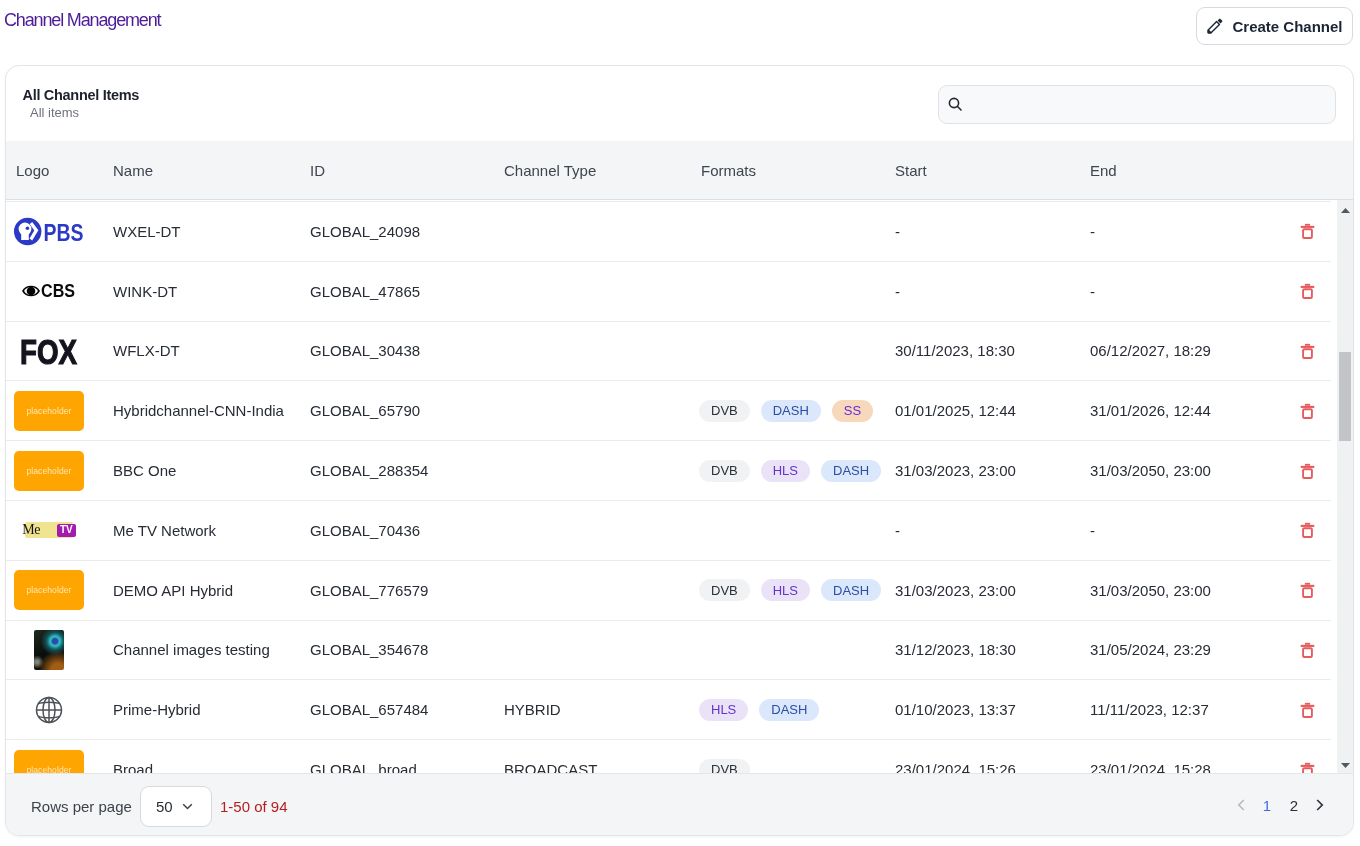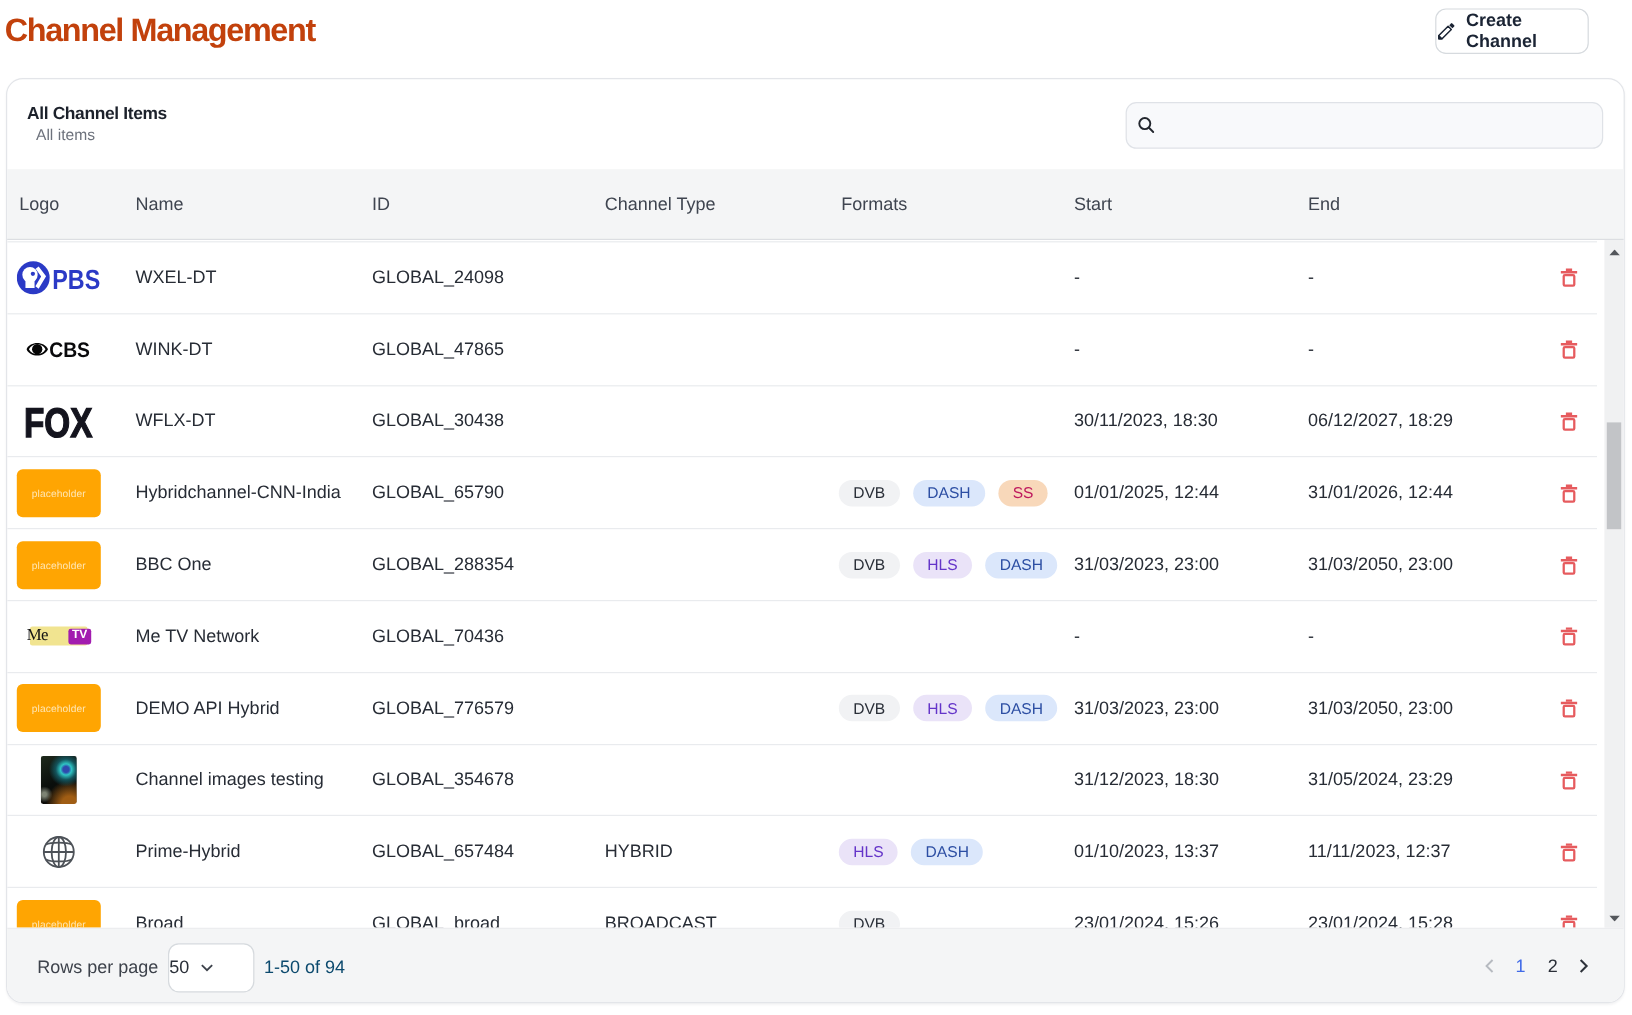--- a/index.html
+++ b/index.html
@@ -1,47 +1,47 @@
 <!DOCTYPE html>
 <html><head>
 <meta charset="utf-8">
 <style>
 *{margin:0;padding:0;box-sizing:border-box}
 html,body{width:1360px;height:846px;overflow:hidden}
 body{font-family:"Liberation Sans",sans-serif;background:#fff;position:relative}
-.title{position:absolute;left:4px;top:10px;font-size:27px;font-weight:bold;color:#c2410c;letter-spacing:-1.15px}
-.btn{position:absolute;left:1196px;top:7px;width:128px;height:38px;background:#fff;border:1px solid #d6dade;border-radius:9px;display:flex;align-items:center;justify-content:center;gap:9px;font-size:15px;font-weight:bold;color:#1b2434}
+.title{position:absolute;left:4px;top:10px;font-size:18px;font-weight:normal;color:#4c1d95;letter-spacing:-1.15px}
+.btn{position:absolute;left:1196px;top:7px;width:157px;height:38px;background:#fff;border:1px solid #d6dade;border-radius:9px;display:flex;align-items:center;justify-content:center;gap:9px;font-size:15px;font-weight:bold;color:#1b2434}
 .card{position:absolute;left:5px;top:65px;width:1349px;height:771px;border:1px solid #e3e5e9;border-radius:14px;background:#fff;box-shadow:0 1px 2px rgba(16,24,40,.05)}
 .chead-title{position:absolute;left:16.5px;top:21px;font-size:14.5px;font-weight:bold;color:#1c212b;letter-spacing:-0.3px}
 .chead-sub{position:absolute;left:24px;top:38.5px;font-size:13px;color:#6d727c}
 .search{position:absolute;left:932px;top:19px;width:398px;height:39px;background:#f8f9fb;border:1px solid #dfe2e7;border-radius:9px}
 .search svg{position:absolute;left:8px;top:9.5px}
 .thead,.row{display:grid;grid-template-columns:97px 197px 194px 197px 194px 195px 175px 1fr;padding-left:10px;align-items:center}
 .thead{position:absolute;left:0;top:75px;width:1347px;height:59px;background:#f4f5f6;border-bottom:1px solid #dcdee2;font-size:15px;color:#3f4550}
 .thead>div{padding-left:0}
 .tbody{position:absolute;left:0;top:134px;width:1325px;height:573px;overflow:hidden}
 .sliver{height:2px;border-bottom:1px solid #e9ebee}
 .row{height:59.8px;border-bottom:1px solid #e9ebee;font-size:15px;color:#272c35}
 .logo-cell{display:flex;justify-content:center;align-items:center;width:70px;margin-left:-2px}
 .trash-cell{display:flex;justify-content:center;align-items:center;transform:translateX(9px)}
 .badges{display:flex;gap:11px;margin-left:-2px}
 .badge{display:inline-flex;align-items:center;height:22px;border-radius:11px;padding:0 12px;font-size:13px;font-weight:400}
 .b-dvb{background:#f1f2f4;color:#2a2f38}
 .b-dash{background:#dbe7fb;color:#2c4ea3}
-.b-ss{background:#f8d8ba;color:#be185d}
+.b-ss{background:#f8d8ba;color:#6d28d9}
 .b-hls{background:#eae3f8;color:#6434c9}
 .ph{width:84px;height:40px;background:#ffa502;border-radius:5px;display:flex;align-items:center;justify-content:center}
 .ph span{font-size:8.5px;color:rgba(255,246,225,.8);font-weight:normal;letter-spacing:0.1px}
 .scrollbar{position:absolute;left:1331px;top:134px;width:16px;height:573px;background:#f0f1f2}
 .sb-thumb{position:absolute;left:2px;top:152px;width:12px;height:89px;background:#c2c4c7}
 .sb-arrow{position:absolute;left:0;width:16px;height:16px;display:flex;align-items:center;justify-content:center}
 .footer{position:absolute;left:0;top:707px;width:1347px;height:62px;background:#f4f5f6;border-top:1px solid #e4e6e9;border-radius:0 0 13px 13px}
 .f-label{position:absolute;left:25px;top:24px;font-size:15px;color:#3d424b}
-.f-select{position:absolute;left:134px;top:12px;width:72px;height:41px;background:#fff;border:1px solid #d6dade;border-radius:9px;display:flex;align-items:center;gap:9px;font-size:15px;color:#2a2f38}
-.f-range{position:absolute;left:214px;top:24px;font-size:15px;color:#0c4a6e}
+.f-select{position:absolute;left:134px;top:12px;width:72px;height:41px;background:#fff;border:1px solid #d6dade;border-radius:9px;display:flex;align-items:center;padding-left:15px;gap:9px;font-size:15px;color:#2a2f38}
+.f-range{position:absolute;left:214px;top:24px;font-size:15px;color:#b91c1c}
 .pag{position:absolute;top:0;height:62px;display:flex;align-items:center;justify-content:center;font-size:14px}
 </style>
 </head>
 <body>
 <div class="title">Channel Management</div>
 <div class="btn">
 <svg width="17" height="17" viewBox="0 0 17 17">
   <path d="M11.6 2.5 l1.6-1.6 a0.85 0.85 0 0 1 1.2 0 l1.7 1.7 a0.85 0.85 0 0 1 0 1.2 l-1.6 1.6 z" fill="#1b2434"></path>
   <path d="M10.6 3.5 L13.5 6.4 L5.1 14.8 H2.2 v-2.9 Z" fill="#fff" stroke="#1b2434" stroke-width="1.35" stroke-linejoin="round"></path>
   <path d="M2.2 14.8 v-2.7 l2.7 2.7 Z" fill="#1b2434" stroke="#1b2434" stroke-width="1.35" stroke-linejoin="round"></path>

